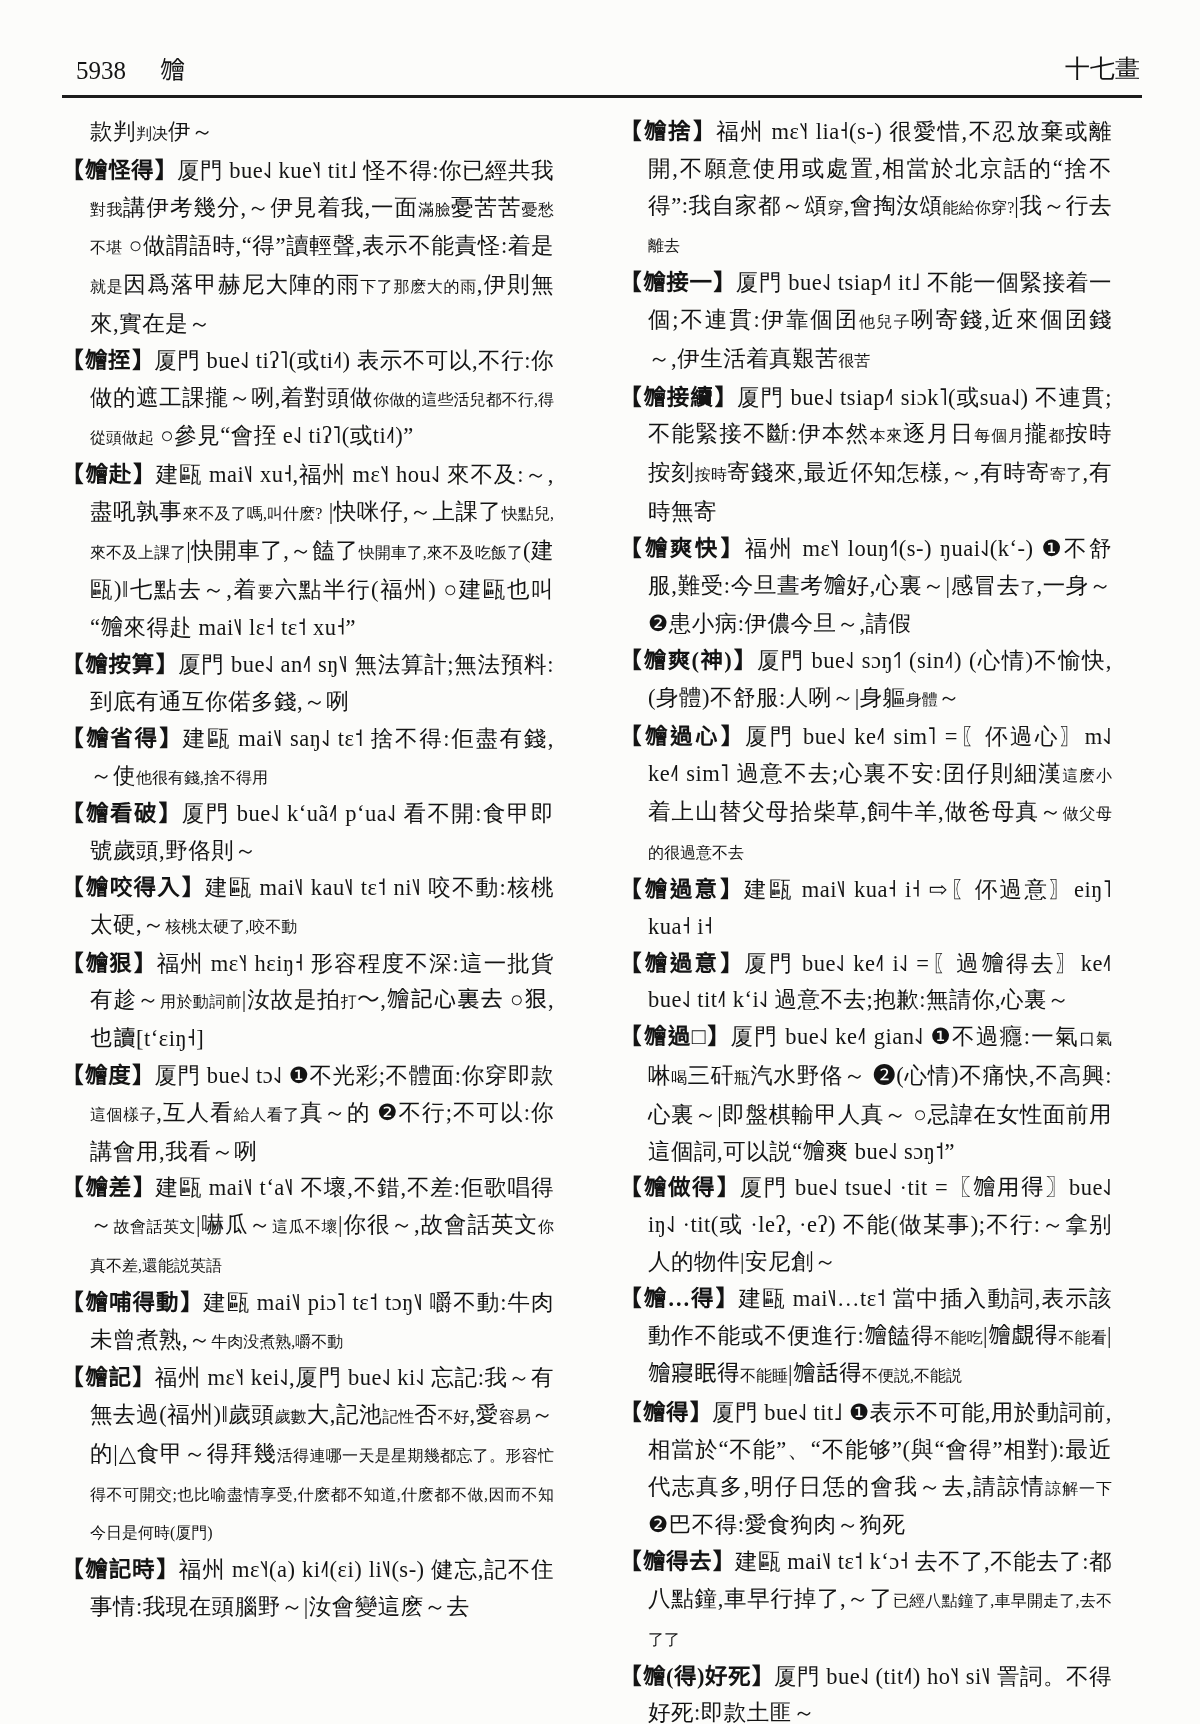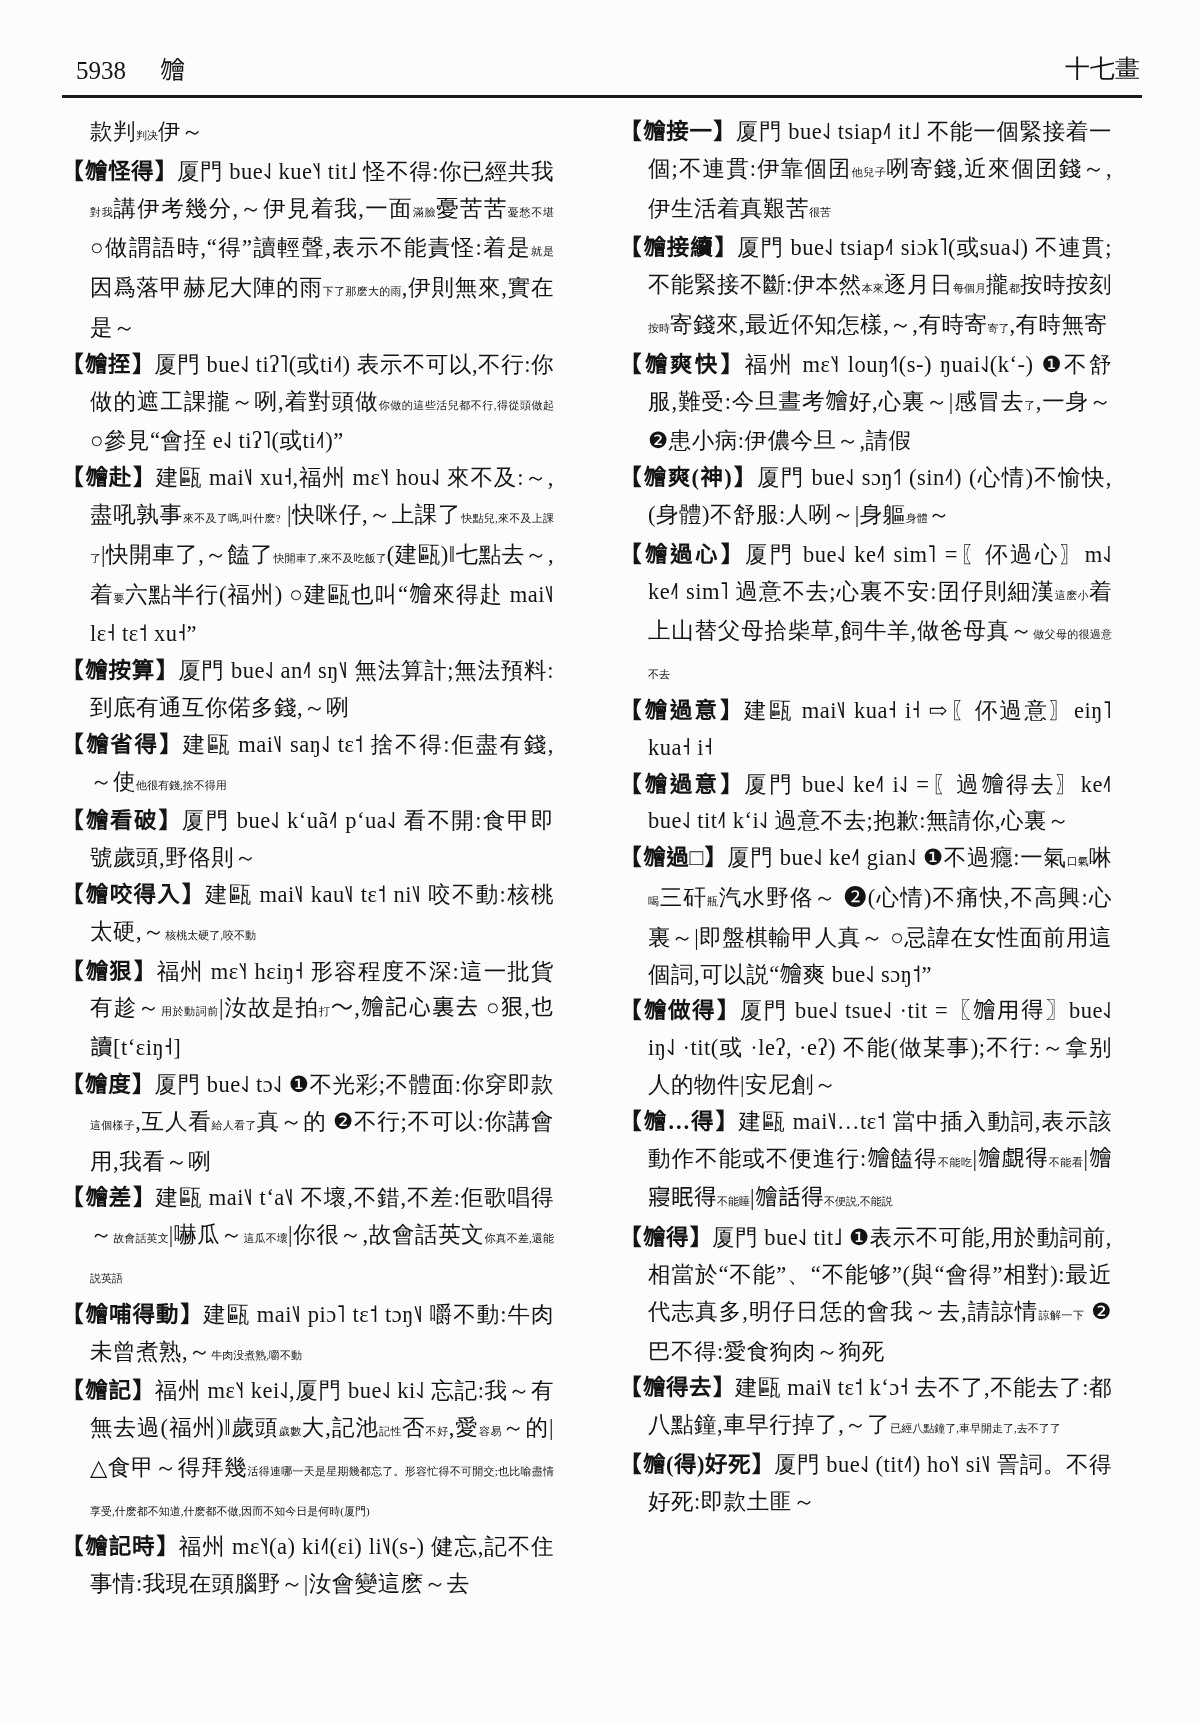--- a/index.html
+++ b/index.html
@@ -29,21 +29,21 @@
     text-align:justify;
     text-justify:inter-character;
     padding-left:28px;
     text-indent:-28px;
     letter-spacing:0.5px;
   }
   .entry.cont { text-indent:0; }
 
   .run-h { font-weight:bold; }
   .run-b { }
-  .run-g { font-size:11px; letter-spacing:0;margin-top:28px; }
+  .run-g { font-size:16px; letter-spacing:0;margin-top:28px; }
 </style>
 </head>
 <body>
 
 <div class="page">
 
   <div class="page-header">
     <div class="header-left">
       <span>5938</span>
       <span class="hw">𣍐</span>
@@ -64,20 +64,21 @@
         <div class="entry"><span class="run-h">【𣍐看破】</span><span class="run-b">厦門 bue˨˩ kʻuã˨˥ pʻua˨˩ 看不開:食甲即號歲頭,野佫則～</span></div>
         <div class="entry"><span class="run-h">【𣍐咬得入】</span><span class="run-b">建甌 mai˥˩ kau˥˩ tɛ˦ ni˥˩ 咬不動:核桃太硬,～</span><span class="run-g">核桃太硬了,咬不動</span></div>
         <div class="entry"><span class="run-h">【𣍐狠】</span><span class="run-b">福州 mɛ˥˧ hɛiŋ˧ 形容程度不深:這一批貨有趁～</span><span class="run-g">用於動詞前</span><span class="run-b">|汝故是拍</span><span class="run-g">打</span><span class="run-b">～,𣍐記心裏去 ○狠,也讀[tʻɛiŋ˧]</span></div>
         <div class="entry"><span class="run-h">【𣍐度】</span><span class="run-b">厦門 bue˨˩ tɔ˨˩ ❶不光彩;不體面:你穿即款</span><span class="run-g">這個樣子</span><span class="run-b">,互人看</span><span class="run-g">給人看了</span><span class="run-b">真～的 ❷不行;不可以:你講會用,我看～咧</span></div>
         <div class="entry"><span class="run-h">【𣍐差】</span><span class="run-b">建甌 mai˥˩ tʻa˥˩ 不壞,不錯,不差:佢歌唱得～</span><span class="run-g">故會話英文</span><span class="run-b">|嚇瓜～</span><span class="run-g">這瓜不壞</span><span class="run-b">|你很～,故會話英文</span><span class="run-g">你真不差,還能説英語</span></div>
         <div class="entry"><span class="run-h">【𣍐哺得動】</span><span class="run-b">建甌 mai˥˩ piɔ˥ tɛ˦ tɔŋ˥˩ 嚼不動:牛肉未曾煮熟,～</span><span class="run-g">牛肉没煮熟,嚼不動</span></div>
         <div class="entry"><span class="run-h">【𣍐記】</span><span class="run-b">福州 mɛ˥˧ kei˨˩,厦門 bue˨˩ ki˨˩ 忘記:我～有無去過(福州)‖歲頭</span><span class="run-g">歲數</span><span class="run-b">大,記池</span><span class="run-g">記性</span><span class="run-b">否</span><span class="run-g">不好</span><span class="run-b">,愛</span><span class="run-g">容易</span><span class="run-b">～的|△食甲～得拜幾</span><span class="run-g">活得連哪一天是星期幾都忘了。形容忙得不可開交;也比喻盡情享受,什麽都不知道,什麽都不做,因而不知今日是何時(厦門)</span></div>
         <div class="entry"><span class="run-h">【𣍐記時】</span><span class="run-b">福州 mɛ˥˧(a) ki˨˥(ɛi) li˥˩(s-) 健忘,記不住事情:我現在頭腦野～|汝會變這麽～去</span></div>
       </div>
     <div class="col">
+        <div class="entry"><span class="run-h">【𣍐捨】</span><span class="run-b">福州 mɛ˥˧ lia˧(s-) 很愛惜,不忍放棄或離開,不願意使用或處置,相當於北京話的“捨不得”:我自家都～頌</span><span class="run-g">穿</span><span class="run-b">,會掏汝頌</span><span class="run-g">能給你穿?</span><span class="run-b">|我～行去</span><span class="run-g">離去</span></div>
         <div class="entry"><span class="run-h">【𣍐接一】</span><span class="run-b">厦門 bue˨˩ tsiap˨˥ it˩ 不能一個緊接着一個;不連貫:伊靠個囝</span><span class="run-g">他兒子</span><span class="run-b">咧寄錢,近來個囝錢～,伊生活着真艱苦</span><span class="run-g">很苦</span></div>
         <div class="entry"><span class="run-h">【𣍐接續】</span><span class="run-b">厦門 bue˨˩ tsiap˨˥ siɔk˥(或sua˨˩) 不連貫;不能緊接不斷:伊本然</span><span class="run-g">本來</span><span class="run-b">逐月日</span><span class="run-g">每個月</span><span class="run-b">攏</span><span class="run-g">都</span><span class="run-b">按時按刻</span><span class="run-g">按時</span><span class="run-b">寄錢來,最近伓知怎樣,～,有時寄</span><span class="run-g">寄了</span><span class="run-b">,有時無寄</span></div>
         <div class="entry"><span class="run-h">【𣍐爽快】</span><span class="run-b">福州 mɛ˥˧ louŋ˧˥(s-) ŋuai˨˩(kʻ-) ❶不舒服,難受:今旦晝考𣍐好,心裏～|感冒去</span><span class="run-g">了</span><span class="run-b">,一身～ ❷患小病:伊儂今旦～,請假</span></div>
         <div class="entry"><span class="run-h">【𣍐爽(神)】</span><span class="run-b">厦門 bue˨˩ sɔŋ˦˥ (sin˨˦) (心情)不愉快,(身體)不舒服:人咧～|身軀</span><span class="run-g">身體</span><span class="run-b">～</span></div>
         <div class="entry"><span class="run-h">【𣍐過心】</span><span class="run-b">厦門 bue˨˩ ke˨˥ sim˥ =〖伓過心〗m˨˩ ke˨˥ sim˥ 過意不去;心裏不安:囝仔則細漢</span><span class="run-g">這麽小</span><span class="run-b">着上山替父母拾柴草,飼牛羊,做爸母真～</span><span class="run-g">做父母的很過意不去</span></div>
         <div class="entry"><span class="run-h">【𣍐過意】</span><span class="run-b">建甌 mai˥˩ kua˧ i˧ ⇨〖伓過意〗eiŋ˥ kua˧ i˧</span></div>
         <div class="entry"><span class="run-h">【𣍐過意】</span><span class="run-b">厦門 bue˨˩ ke˨˥ i˨˩ =〖過𣍐得去〗ke˨˥ bue˨˩ tit˨˥ kʻi˨˩ 過意不去;抱歉:無請你,心裏～</span></div>
         <div class="entry"><span class="run-h">【𣍐過□】</span><span class="run-b">厦門 bue˨˩ ke˨˥ gian˨˩ ❶不過癮:一氣</span><span class="run-g">口氣</span><span class="run-b">啉</span><span class="run-g">喝</span><span class="run-b">三矸</span><span class="run-g">瓶</span><span class="run-b">汽水野佫～ ❷(心情)不痛快,不高興:心裏～|即盤棋輸甲人真～ ○忌諱在女性面前用這個詞,可以説“𣍐爽 bue˨˩ sɔŋ˦”</span></div>
         <div class="entry"><span class="run-h">【𣍐做得】</span><span class="run-b">厦門 bue˨˩ tsue˨˩ ·tit =〖𣍐用得〗bue˨˩ iŋ˨˩ ·tit(或 ·leʔ, ·eʔ) 不能(做某事);不行:～拿别人的物件|安尼創～</span></div>
         <div class="entry"><span class="run-h">【𣍐…得】</span><span class="run-b">建甌 mai˥˩…tɛ˦ 當中插入動詞,表示該動作不能或不便進行:𣍐饁得</span><span class="run-g">不能吃</span><span class="run-b">|𣍐覷得</span><span class="run-g">不能看</span><span class="run-b">|𣍐寢眠得</span><span class="run-g">不能睡</span><span class="run-b">|𣍐話得</span><span class="run-g">不便説,不能説</span></div>

